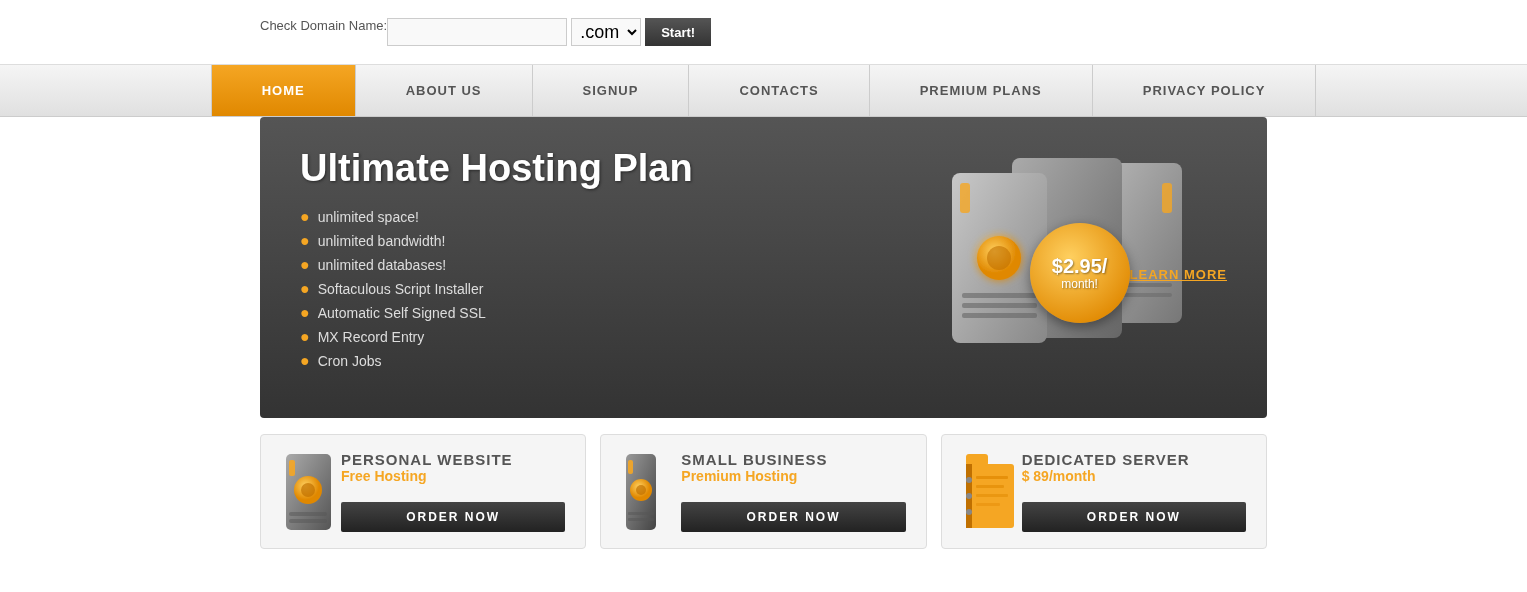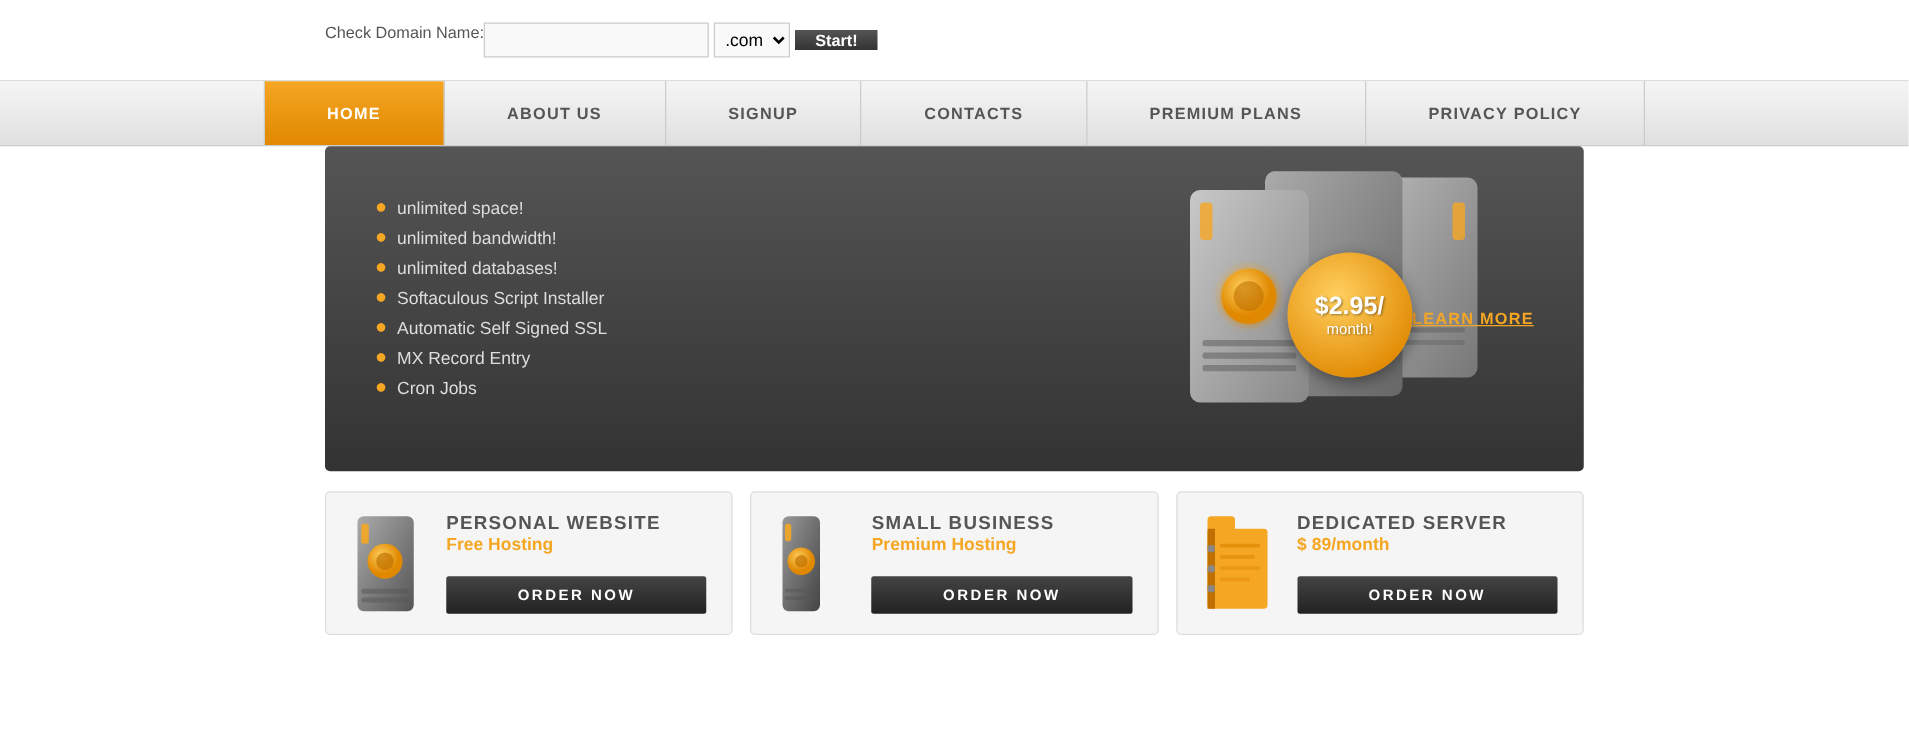--- a/index.html
+++ b/index.html
@@ -16,23 +16,23 @@
     .logo-area { display: flex; align-items: baseline; gap: 8px; }
     .logo-text { font-size: 36px; font-weight: bold; color: #888; letter-spacing: -1px; }
     .logo-text span { color: #f90; }
     .logo-sub { font-size: 11px; color: #aaa; letter-spacing: 3px; display: block; margin-top: -6px; }
     .logo-domain { font-size: 13px; color: #555; margin-left: 4px; }
 
     .domain-check { display: flex; flex-direction: row; align-items: flex-start; }
     .domain-check label { font-size: 13px; color: #555; margin-bottom: 4px; }
     .domain-check-row { display: flex; gap: 4px; align-items: center; }
     .domain-input { width: 180px; height: 28px; border: 1px solid #ccc; padding: 0 6px; font-size: 13px; background: #f9f9f9; }
-    .domain-select { height: 28px; border: 1px solid #ccc; background: #f9f9f9; font-size: 14px; padding: 0 4px; }
+    .domain-select { height: 28px; border: 1px solid #ccc; background: #f9f9f9; font-size: 18px; padding: 0 4px; }
     .domain-btn {
-      height: 16px; padding: 0 16px;
+      height: 28px; padding: 0 16px;
       background: linear-gradient(to bottom, #555, #333);
       color: #fff; border: none; cursor: pointer; font-size: 13px; font-weight: bold;
     }
 
     
     .nav {
       background: linear-gradient(to bottom, #f5f5f5, #e0e0e0);
       border-top: 1px solid #ddd;
       border-bottom: 1px solid #ccc;
       display: flex;
@@ -139,21 +139,20 @@
       padding-bottom: 20px;
     }
     .card {
       flex: 1;
       background: #f5f5f5;
       border: 1px solid #ddd;
       border-radius: 4px;
       display: flex;
       align-items: center;
       padding: 16px 20px;
-      gap: 16px;
       min-height: 110px;
     }
     .card-icon {
       width: 60px; height: 80px;
       flex-shrink: 0;
       position: relative;
     }
 
     .card-info { flex: 1; }
     .card-title { font-size: 15px; font-weight: bold; color: #555; letter-spacing: 1px; text-transform: uppercase; }
@@ -191,20 +190,21 @@
   <div class="nav-item active">HOME</div>
   <div class="nav-item">ABOUT US</div>
   <div class="nav-item">SIGNUP</div>
   <div class="nav-item">CONTACTS</div>
   <div class="nav-item">PREMIUM PLANS</div>
   <div class="nav-item">PRIVACY POLICY</div>
 </nav>
 
 <div class="hero">
   <div class="hero-content">
+    <h1>Ultimate Hosting Plan</h1>
     <ul class="hero-features">
       <li>
           <span class="bullet">●</span>
           <span>unlimited space!</span>
         </li>
       <li>
           <span class="bullet">●</span>
           <span>unlimited bandwidth!</span>
         </li>
       <li>

